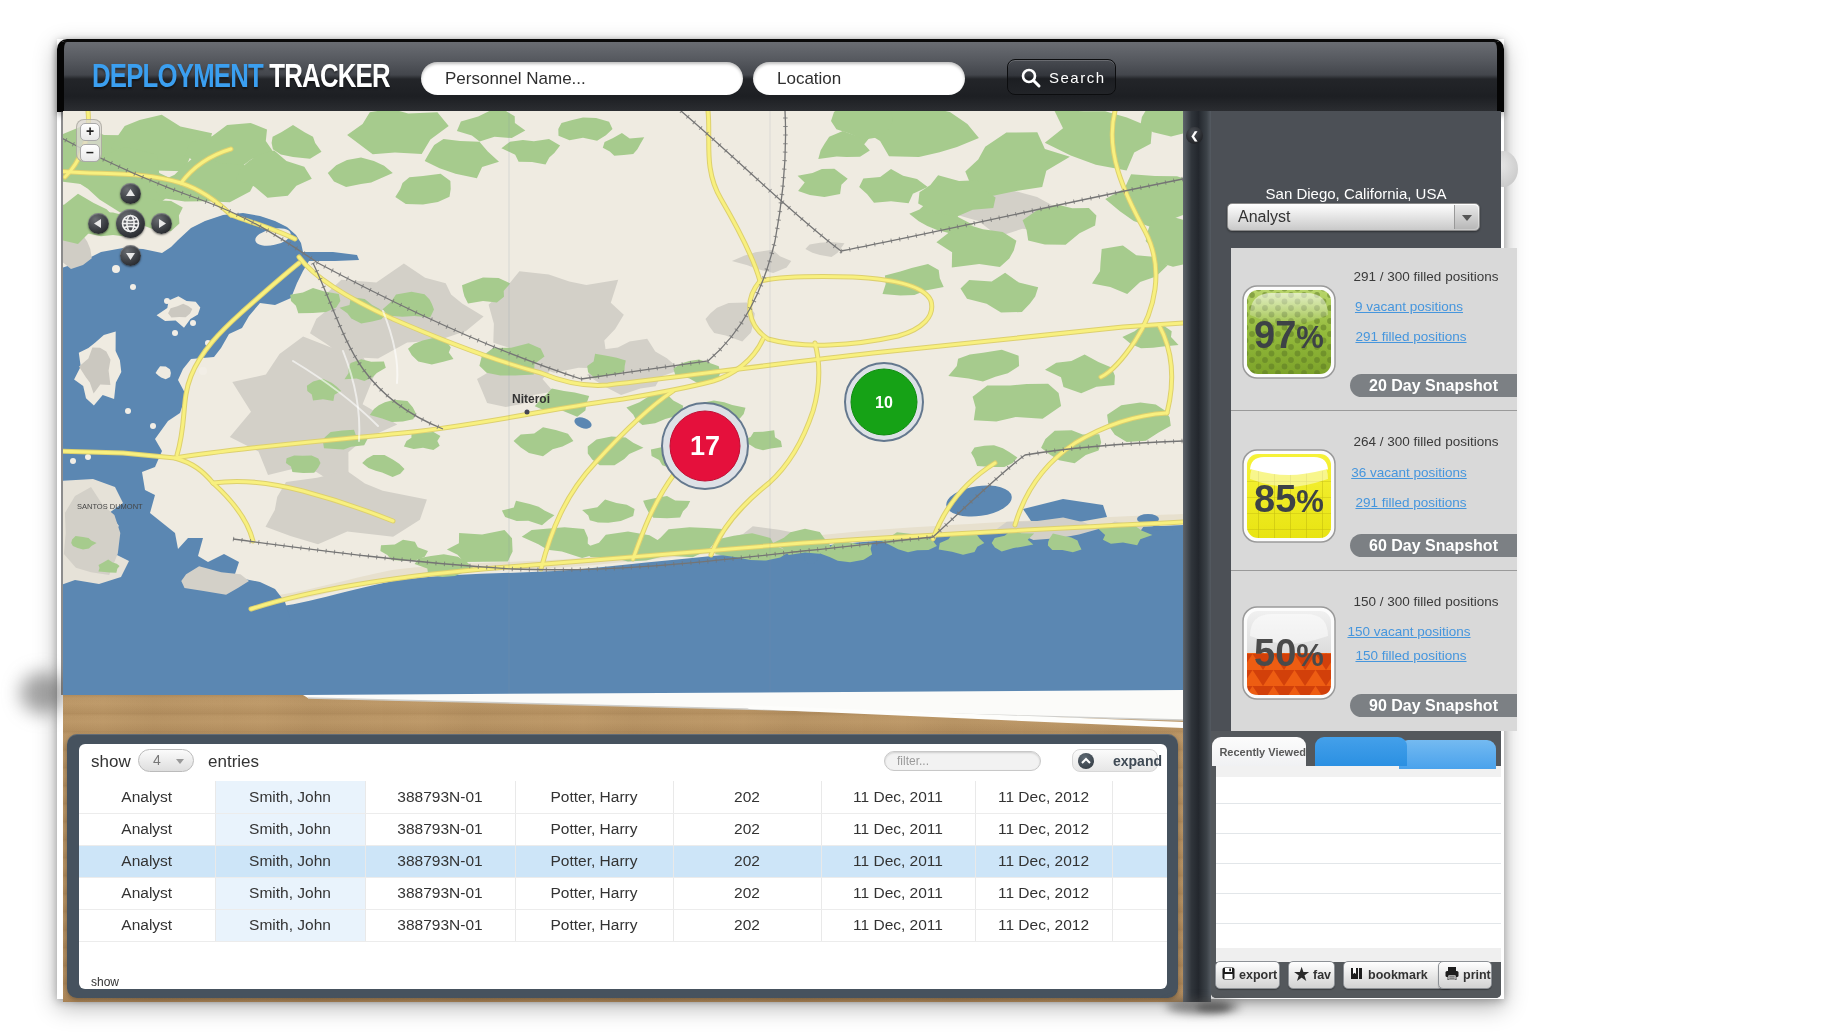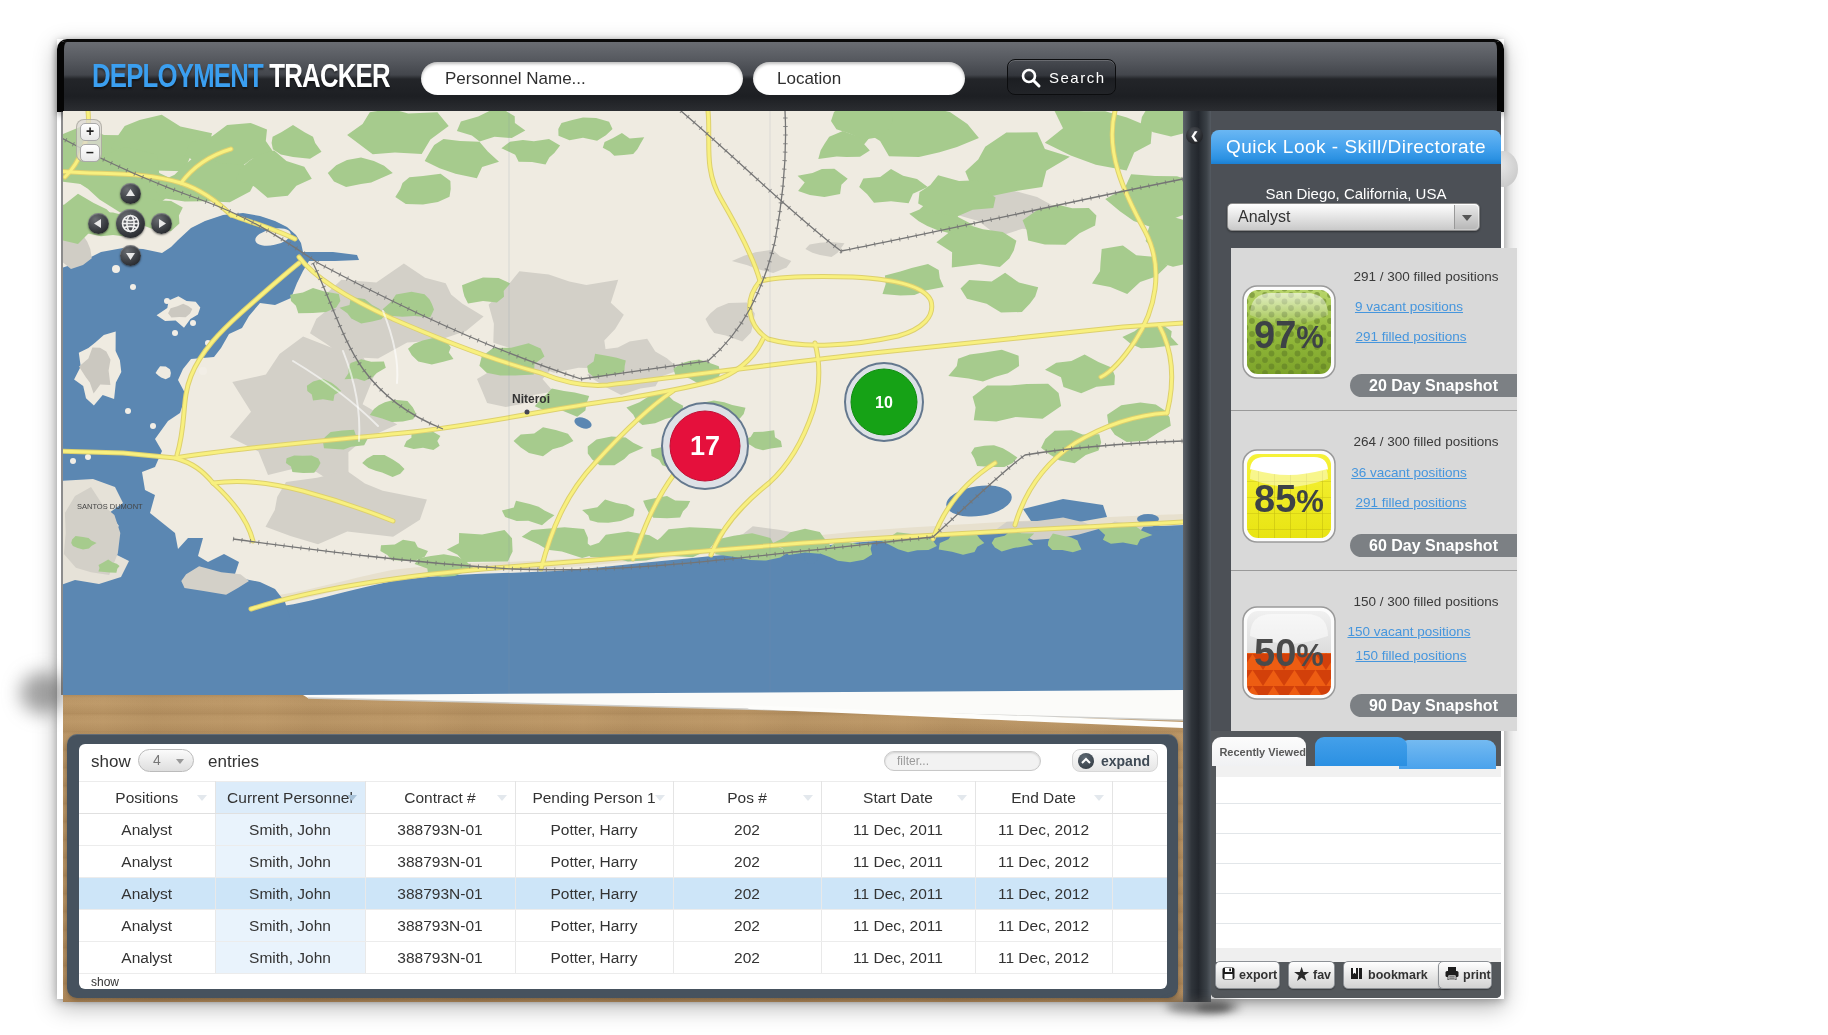--- a/index.html
+++ b/index.html
@@ -54,21 +54,21 @@
 #tpanel { left:67px; top:734px; width:1111px; height:264px; background:#46525e; border-radius:10px; box-shadow:inset 0 1px 0 rgba(255,255,255,.15), 0 2px 5px rgba(0,0,0,.3);padding-left:12px; }
 #twhite { left:12px; top:10px; width:1088px; height:245px; background:#fff; border-radius:6px; overflow:hidden; }
 #ctlrow { position:relative; height:37px; font-size:17px; color:#333; }
 #ctl-show { position:absolute; left:12px; top:8px; }
 #ctl-select { position:absolute; left:59px; top:5px; width:56px; height:23px; border:1px solid #bbb; border-radius:12px; background:linear-gradient(#fbfbfb,#dedede); color:#777; font-size:14px; line-height:21px; padding-left:14px; }
 #ctl-select:after { content:""; position:absolute; right:9px; top:9px; border-left:4px solid transparent; border-right:4px solid transparent; border-top:5px solid #999; }
 #ctl-entries { position:absolute; left:129px; top:8px; }
 #ctl-filter { position:absolute; left:805px; top:7px; width:157px; height:20px; border:1px solid #c8c8c8; border-radius:10px; background:#f2f2f2; box-shadow:inset 0 1px 2px rgba(0,0,0,.15); color:#9a9a9a; font-size:12px; line-height:19px; padding-left:12px; }
 #ctl-expand { position:absolute; left:993px; top:5px; width:86px; height:23px; border:1px solid #d7d7d7; border-radius:8px; background:linear-gradient(#fbfbfb,#e6e6e6); }
 #ctl-expand .circ { position:absolute; left:5px; top:3px; width:16px; height:16px; border-radius:50%; background:radial-gradient(circle at 40% 30%, #5f6a74, #2c343c); }
-#ctl-expand .txt { position:absolute; left:28px; top:3px; font-size:14px; font-weight:bold; color:#3f4a55; }
+#ctl-expand .txt { position:absolute; left:40px; top:3px; font-size:14px; font-weight:bold; color:#3f4a55; }
 table#dt { border-collapse:collapse; width:1088px; table-layout:fixed; font-size:15.5px; color:#333; }
 #dt th { font-weight:normal; height:32px; border-right:1px solid #e4e4e4; border-bottom:1px solid #e0e0e0; border-top:1px solid #ececec; position:relative; }
 #dt th:after { content:""; position:absolute; right:8px; top:13px; border-left:5px solid transparent; border-right:5px solid transparent; border-top:6px solid #e3e8ed; }
 #dt th:last-child:after { display:none; }
 #dt td { height:32px; text-align:center; border-right:1px solid #e9e9e9; border-bottom:1px solid #ececec; }
 #dt .cp { background:#e9f3fc; }
 #dt .hl td { background:#cde5f8; }
 #dt th.cp { background:#dcecfa; position:relative; }
 #dt th.cp:after { border-top-color:#a9c3d9; }
 #showlink { position:absolute; left:12px; top:231px; font-size:12px; color:#333; }
@@ -378,30 +378,20 @@
           <col style="width:136px">
           <col style="width:150px">
           <col style="width:150px">
           <col style="width:158px">
           <col style="width:148px">
           <col style="width:154px">
           <col style="width:137px">
           <col style="width:55px">
         </colgroup>
       <tbody>
-          <tr>
-            <th>Positions</th>
-            <th class="cp">Current Personnel</th>
-            <th>Contract #</th>
-            <th>Pending Person 1</th>
-            <th>Pos #</th>
-            <th>Start Date</th>
-            <th>End Date</th>
-            <th></th>
-          </tr>
       <tr>
             <td>Analyst</td>
             <td class="cp">Smith, John</td>
             <td>388793N-01</td>
             <td>Potter, Harry</td>
             <td>202</td>
             <td>11 Dec, 2011</td>
             <td>11 Dec, 2012</td>
             <td></td>
           </tr>
@@ -450,21 +440,20 @@
     <span id="showlink">show</span>
   </div>
 </div>
 
 <div class="abs" id="divider"></div>
 <div class="abs" id="collapsebtn">❮</div>
 
 <div class="abs" style="left:1488px;top:151px;width:30px;height:36px;border-radius:50%;background:radial-gradient(circle at 35% 40%,#e8e8e8,#c2c2c2);"></div>
 
 <div class="abs" id="sidebar">
-  <div id="sb-blue">Quick Look - Skill/Directorate</div>
   <div id="sb-loc">San Diego, California, USA</div>
   <div id="sb-dd">Analyst<div class="arrowbox"></div></div>
   <div id="sb-content">
 
     <div class="snap-num" style="left:105px;top:21px;">291 / 300 filled positions</div>
     <div class="snap-link" style="left:88px;top:51px;">9 vacant positions</div>
     <div class="snap-link" style="left:90px;top:81px;">291 filled positions</div>
     <div class="tile" style="top:37px;" id="tile-green"><svg width="94" height="94" viewBox="0 0 94 94">
       <defs>
         <linearGradient id="ggrad" x1="0" y1="0" x2="0" y2="1">

